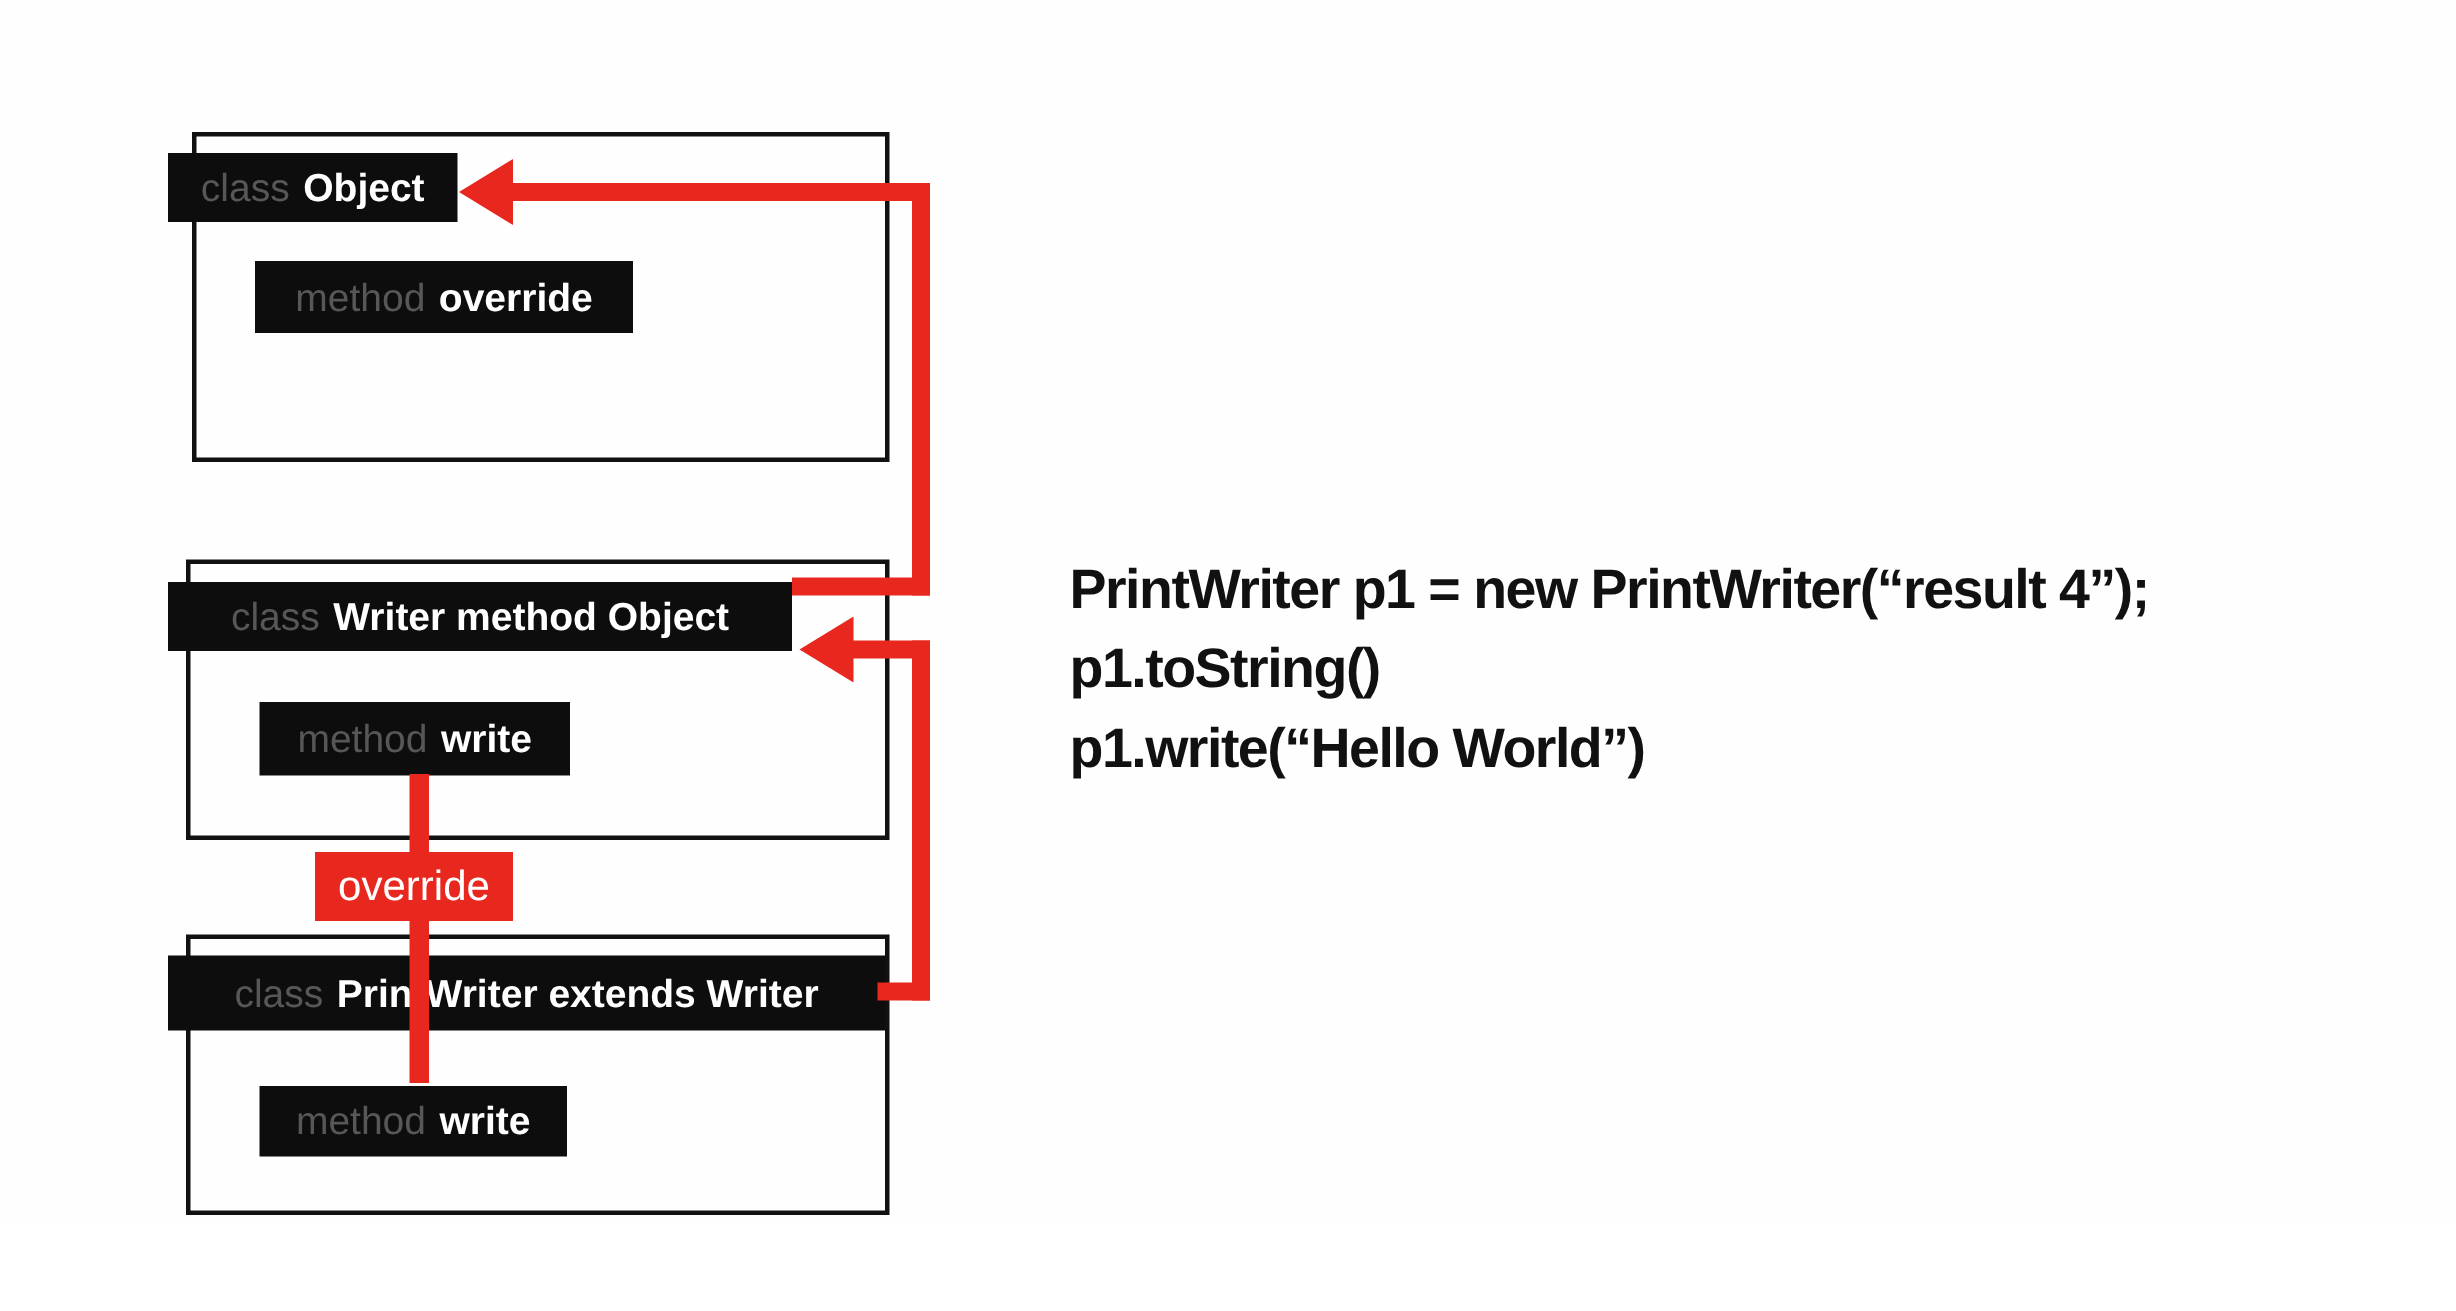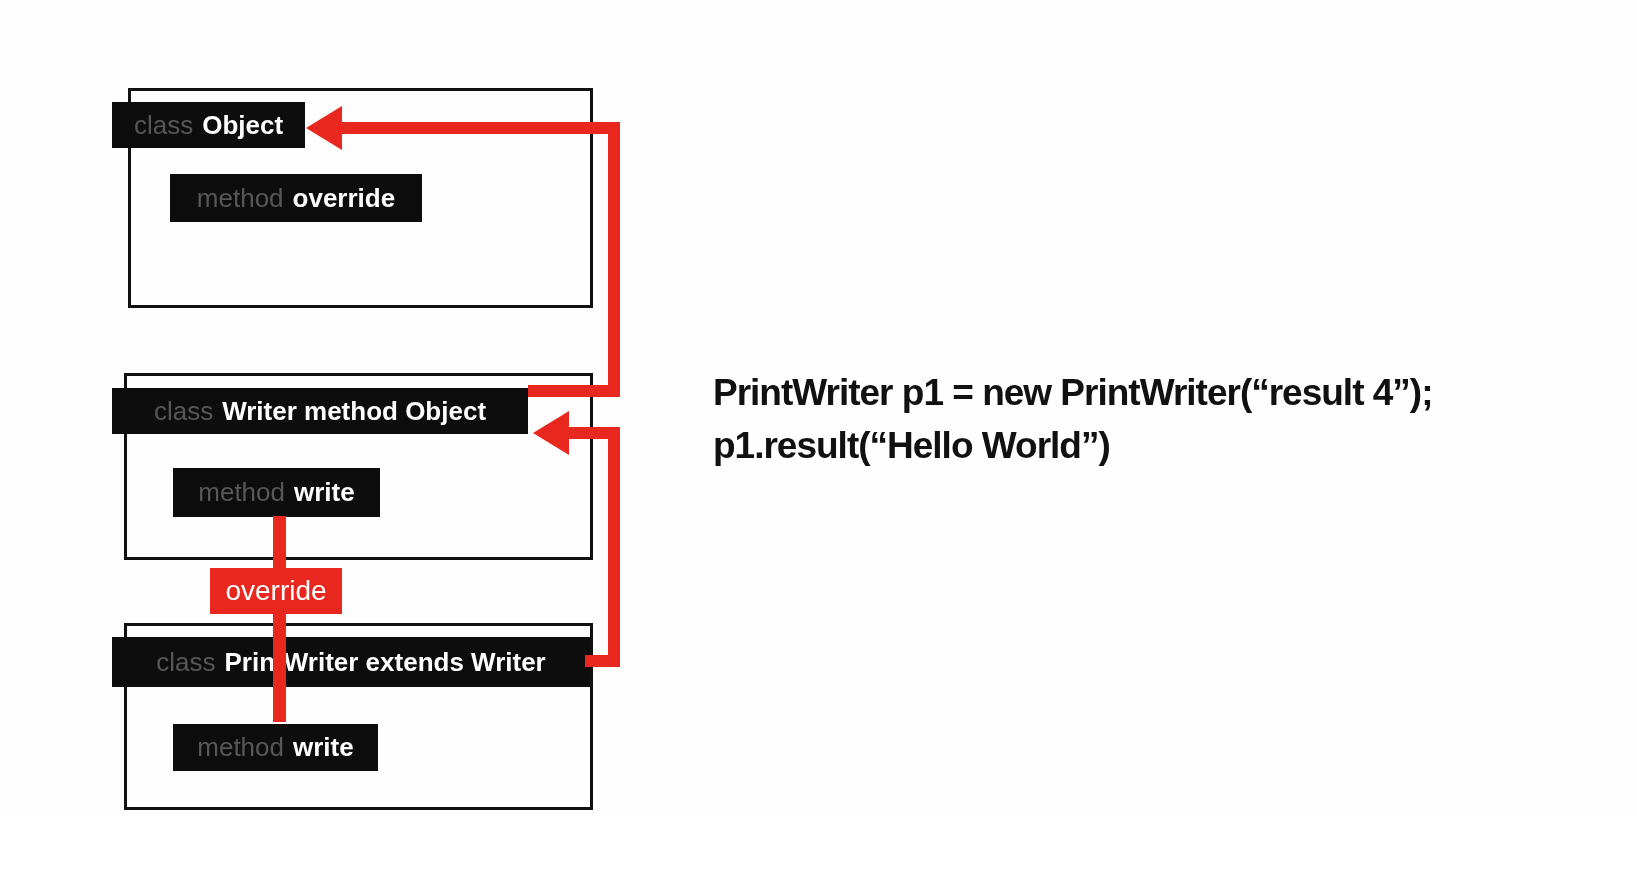--- a/index.html
+++ b/index.html
@@ -150,16 +150,17 @@
   <div class="arrowhead-left arrow2-head"></div>
   <div class="redseg arrow2-shaft"></div>
   <div class="redseg vline2"></div>
   <div class="redseg elbow2"></div>
 
   <div class="redseg override-line"></div>
   <div class="override-chip chip-override">override</div>
 
   <div class="code">
     <div>PrintWriter p1 = new PrintWriter(“result 4”);</div>
-    <div>p1.result(“Hello World”)</div>
+    <div>p1.toString()</div>
+    <div>p1.write(“Hello World”)</div>
   </div>
 
 </div>
 
 </body></html>

